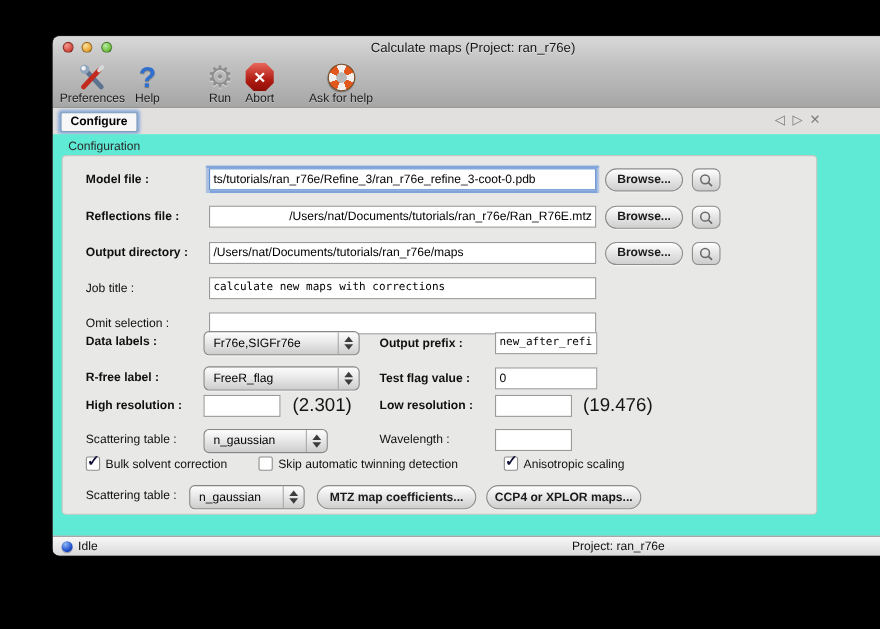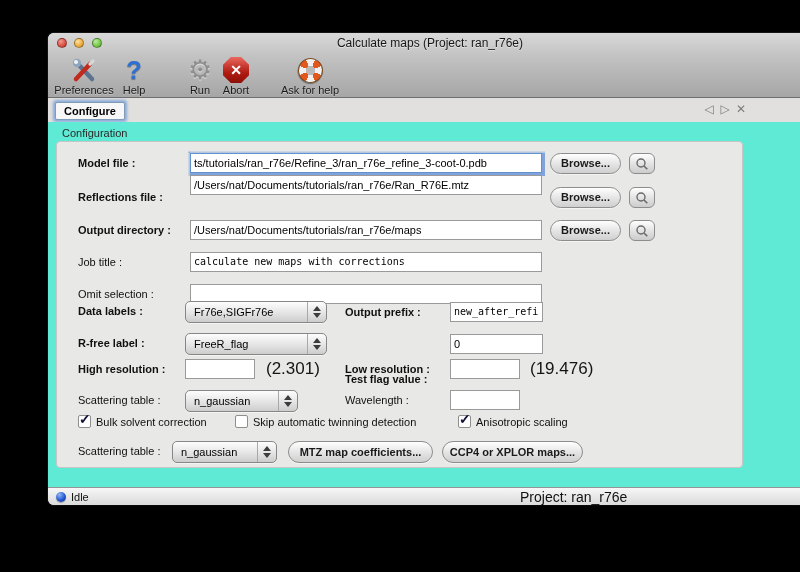--- a/index.html
+++ b/index.html
@@ -62,21 +62,21 @@
   .hint{position:absolute;font-size:17px;color:#151515;line-height:20px;}
   .cb{position:absolute;width:13px;height:13px;background:#fff;border:1px solid #8e8e8e;border-radius:2px;box-sizing:border-box;}
   .cbmark{position:absolute;left:0px;top:-4px;font-size:14px;font-weight:bold;color:#101038;line-height:14px;}
   .cblabel{position:absolute;font-size:11px;color:#101010;line-height:14px;white-space:nowrap;}
   
   #statusbar{position:absolute;left:0;top:454px;width:100%;height:18px;
     background:linear-gradient(#f7f7f7,#dadada);border-top:1px solid #949494;box-sizing:border-box;}
   #status-dot{position:absolute;left:8px;top:4px;width:10px;height:10px;border-radius:50%;
     background:radial-gradient(circle at 35% 28%,#8db8f5,#2050cc 60%,#0a2a85);box-shadow:0 1px 1px rgba(0,0,0,.3);}
   #status-text{position:absolute;left:23px;top:0;font-size:11px;color:#111;line-height:18px;}
-  #status-project{position:absolute;left:472px;top:0;font-size:14px;color:#111;line-height:18px;}
+  #status-project{position:absolute;left:472px;top:0;font-size:11px;color:#111;line-height:18px;}
 </style>
 </head>
 <body>
 
 <div id="window">
 
   <div id="header">
     <div id="titlebar">
       <span class="light" id="light-close"></span>
       <span class="light" id="light-min"></span>
@@ -141,21 +141,21 @@
     <div class="tfield focused" style="left:142px;top:31px;width:352px;">ts/tutorials/ran_r76e/Refine_3/ran_r76e_refine_3-coot-0.pdb</div>
     <div class="btn" style="left:502px;top:31px;width:71px;">Browse...</div>
     <div class="sqbtn" style="left:581px;top:31px;">
       <svg width="14" height="14" viewBox="0 0 14 14">
           <circle cx="6" cy="6" r="4" fill="none" stroke="#6a6a6a" stroke-width="1.4"></circle>
           <line x1="9" y1="9" x2="12.3" y2="12.3" stroke="#6a6a6a" stroke-width="1.6"></line>
         </svg>
     </div>
 
     <span class="lbl b" style="left:30px;top:65px;">Reflections file :</span>
-    <div class="tfield" style="left:142px;top:53px;width:352px;">/Users/nat/Documents/tutorials/ran_r76e/Ran_R76E.mtz</div>
+    <div class="tfield" style="left:142px;top:65px;width:352px;text-align:right;">/Users/nat/Documents/tutorials/ran_r76e/Ran_R76E.mtz</div>
     <div class="btn" style="left:502px;top:65px;width:71px;">Browse...</div>
     <div class="sqbtn" style="left:581px;top:65px;">
       <svg width="14" height="14" viewBox="0 0 14 14">
           <circle cx="6" cy="6" r="4" fill="none" stroke="#6a6a6a" stroke-width="1.4"></circle>
           <line x1="9" y1="9" x2="12.3" y2="12.3" stroke="#6a6a6a" stroke-width="1.6"></line>
         </svg>
     </div>
 
     <span class="lbl b" style="left:30px;top:98px;">Output directory :</span>
     <div class="tfield" style="left:142px;top:98px;width:352px;">/Users/nat/Documents/tutorials/ran_r76e/maps</div>
@@ -185,21 +185,21 @@
     <div class="tfield mono" style="left:402px;top:180px;width:93px;">new_after_refi</div>
 
     <span class="lbl b" style="left:30px;top:211px;">R-free label :</span>
     <div class="drop" style="left:137px;top:211px;width:142px;">
       <span>FreeR_flag</span>
       <span class="dd-arrows">
           <span class="dd-up"></span>
           <span class="dd-dn"></span>
         </span>
     </div>
-    <span class="lbl b" style="left:297px;top:212px;margin-top:35px;">Test flag value :</span>
+    <span class="lbl b" style="left:297px;top:212px;">Test flag value :</span>
     <div class="tfield" style="left:402px;top:212px;width:93px;">0</div>
 
     <span class="lbl b" style="left:30px;top:237px;">High resolution :</span>
     <div class="tfield" style="left:137px;top:237px;width:70px;"></div>
     <span class="hint" style="left:218px;top:237px;">(2.301)</span>
     <span class="lbl b" style="left:297px;top:237px;">Low resolution :</span>
     <div class="tfield" style="left:402px;top:237px;width:70px;"></div>
     <span class="hint" style="left:482px;top:237px;">(19.476)</span>
 
     <span class="lbl" style="left:30px;top:268px;">Scattering table :</span>

